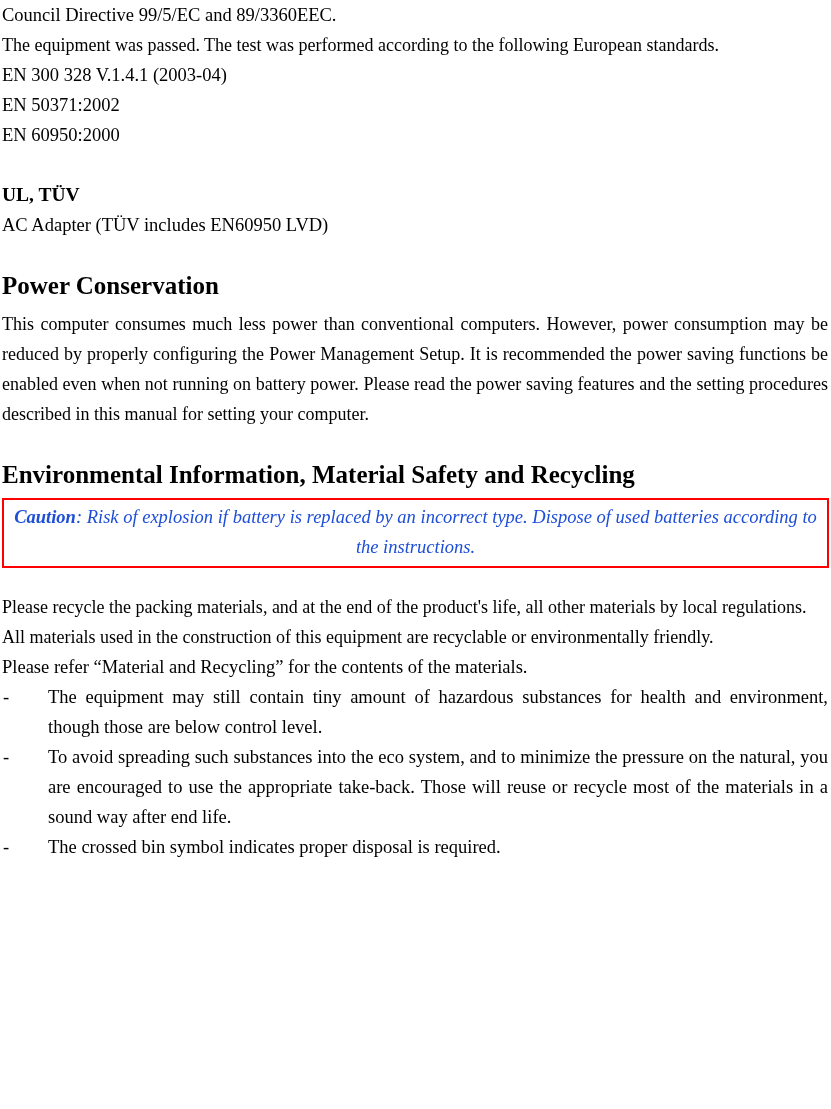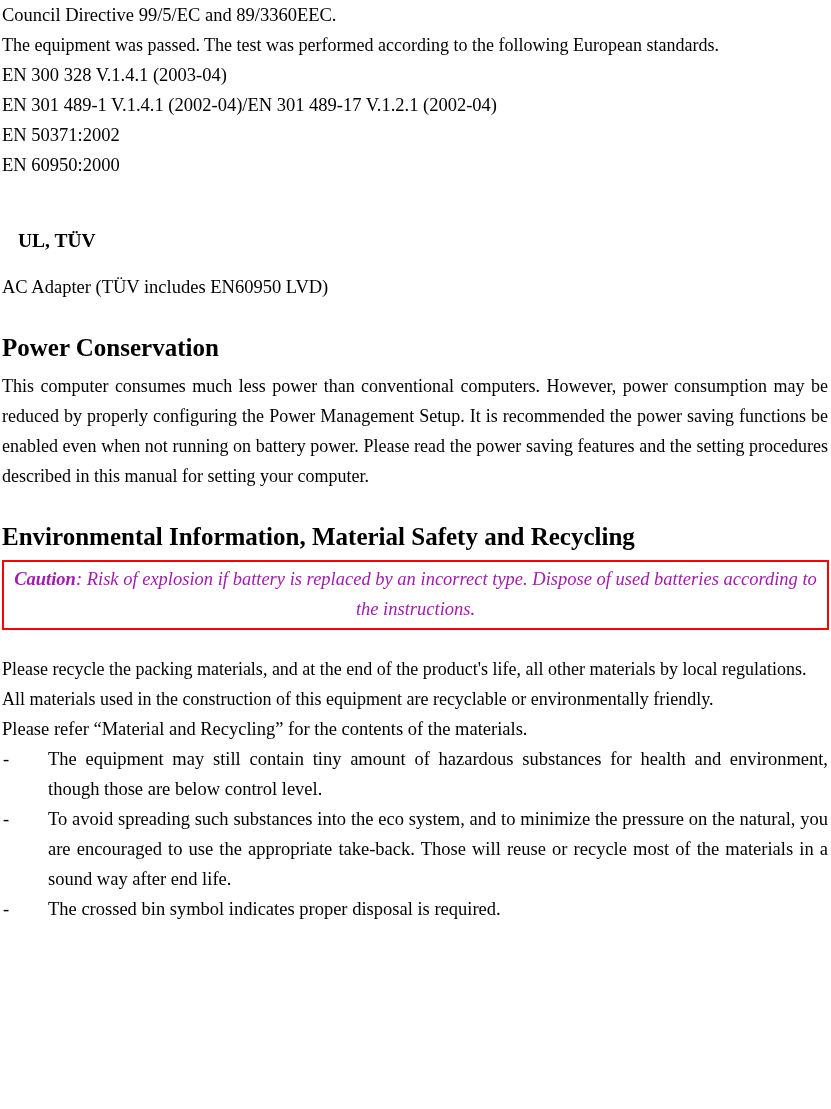--- a/index.html
+++ b/index.html
@@ -45,39 +45,39 @@
     font-size: 25px;
     line-height: 31px;
     font-weight: bold;
     margin: 0;
     text-align: left;
   }
   .h-minor {
     font-size: 19.5px;
     line-height: 30px;
     font-weight: bold;
-    margin: 16px;
+    margin: 0;
     text-align: left;
   }
 
   
   .gap-30 { height: 30px; }
   .gap-24 { height: 24px; }
   .gap-8  { height: 8px; }
 
   
   .caution-box {
     border: 2px solid #ff0000;
     box-sizing: border-box;
     width: 827px;
     margin: 0;
     padding: 2px 6px 4px 6px;
   }
   .caution-text {
-    color: #a21caf;
+    color: #1d4ed8;
     font-style: italic;
     font-size: 18.5px;
     line-height: 30px;
     text-align: center;
     margin: 0;
   }
   .caution-label {
     font-weight: bold;
     font-style: italic;
   }
@@ -108,21 +108,20 @@
 </head>
 <body>
 
 <div class="page">
 
   <div class="line">Council Directive 99/5/EC and 89/3360EEC.</div>
 
   <p class="para">The equipment was passed. The test was performed according to the following European standards.</p>
 
   <div class="line">EN 300 328 V.1.4.1 (2003-04)</div>
-  <div class="line">EN 301 489-1 V.1.4.1 (2002-04)/EN 301 489-17 V.1.2.1 (2002-04)</div>
   <div class="line">EN 50371:2002</div>
   <div class="line">EN 60950:2000</div>
 
   <div class="gap-30"></div>
 
   <h3 class="h-minor">UL, TÜV</h3>
   <div class="line">AC Adapter (TÜV includes EN60950 LVD)</div>
 
   <div class="gap-30"></div>
 

